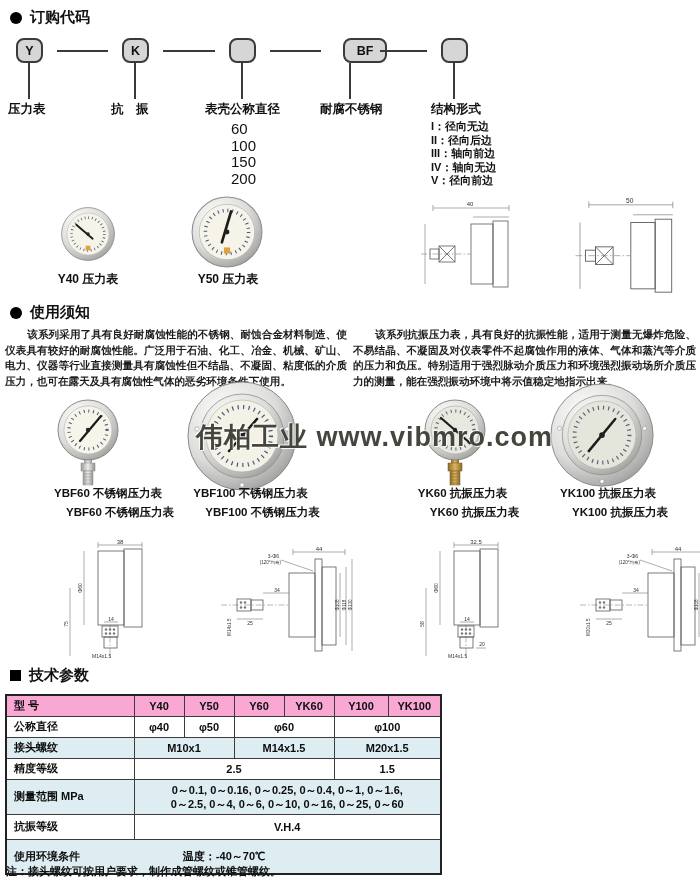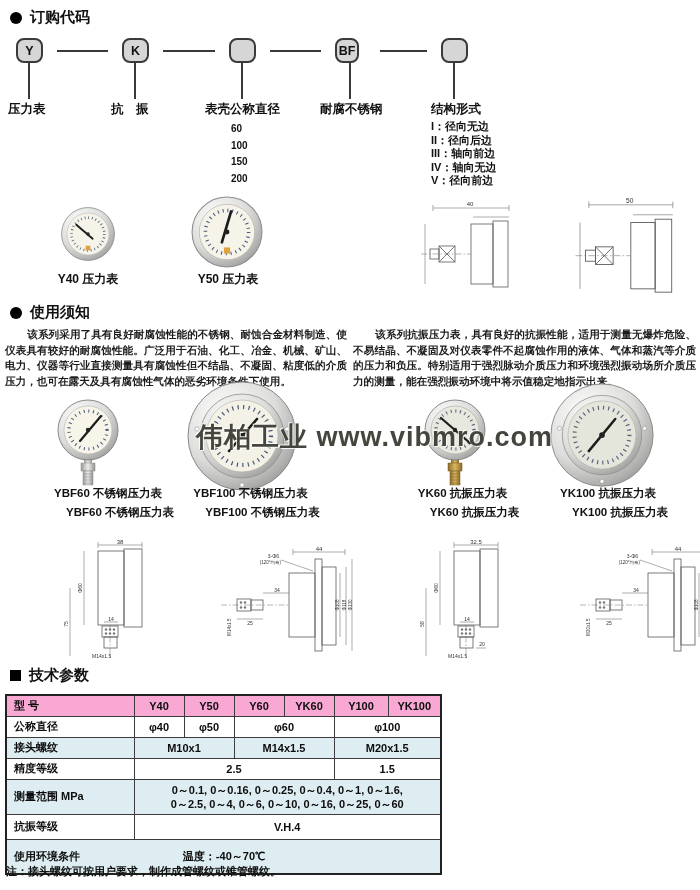--- a/index.html
+++ b/index.html
@@ -10,21 +10,21 @@
   .dot { width:12px; height:12px; border-radius:50%; background:#000; flex:0 0 auto; }
   .sqb { width:11px; height:11px; background:#000; flex:0 0 auto; }
 
   
   .cbox { position:absolute; top:38px; height:25px; width:27px; background:#d6d6d6;
           border:2px solid #3a3a3a; border-radius:8px; display:flex; align-items:center;
           justify-content:center; font-weight:bold; font-size:12.5px; }
   .hl  { position:absolute; top:50px; height:2px; background:#3a3a3a; }
   .vl  { position:absolute; top:63px; height:36px; width:2px; background:#3a3a3a; }
   .clabel { position:absolute; top:101px; font-size:12.5px; font-weight:bold; white-space:nowrap; }
-  .dlist  { position:absolute; left:231px; top:121px; font-size:10px; font-weight:bold; line-height:16.5px; }
+  .dlist  { position:absolute; left:231px; top:121px; font-size:15px; font-weight:normal; line-height:16.5px; }
   .slist  { position:absolute; left:431px; top:120px; font-size:11px; font-weight:bold; line-height:13.6px; white-space:nowrap; }
 
   .cap  { position:absolute; font-size:12px; font-weight:bold; text-align:center; white-space:nowrap; }
   .pcap { position:absolute; font-size:11.5px; font-weight:bold; text-align:center; white-space:nowrap; }
 
   .para { position:absolute; top:327px; font-size:10.6px; line-height:15.6px; font-weight:600;
           text-align:justify; text-indent:2.1em; color:#1c1c1c; }
 
   .wm { position:absolute; left:196px; top:419px; font-size:27px; font-weight:bold; color:#45453d;
         letter-spacing:1px; white-space:nowrap; z-index:6;
@@ -80,21 +80,21 @@
 
   <div class="cbox" style="left:16px;">
       <span>Y</span>
     </div>
   <div class="cbox" style="left:122px;">
       <span>K</span>
     </div>
   <div class="cbox" style="left:229px;">
       <span></span>
     </div>
-  <div class="cbox" style="left:335px; width:24px;">
+  <div class="cbox" style="left:343px; width:44px;">
       <span>BF</span>
     </div>
   <div class="cbox" style="left:441px;">
       <span></span>
     </div>
 
   <div class="hl" style="left:57px;  width:51px;"></div>
   <div class="hl" style="left:163px; width:52px;"></div>
   <div class="hl" style="left:270px; width:51px;"></div>
   <div class="hl" style="left:380px; width:47px;"></div>

